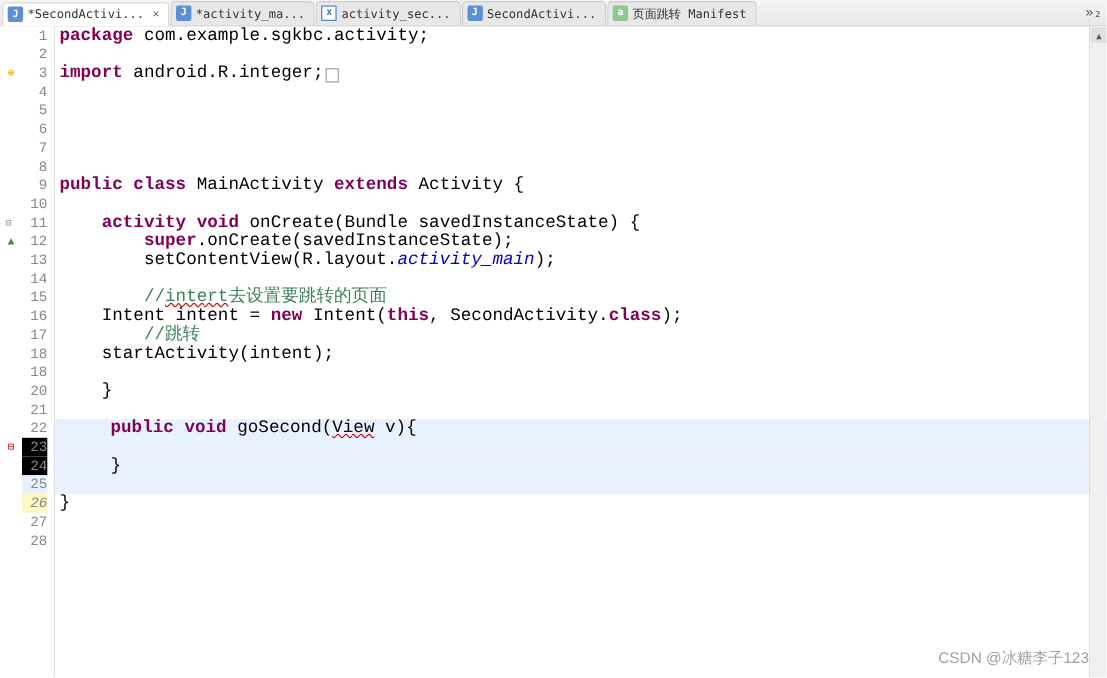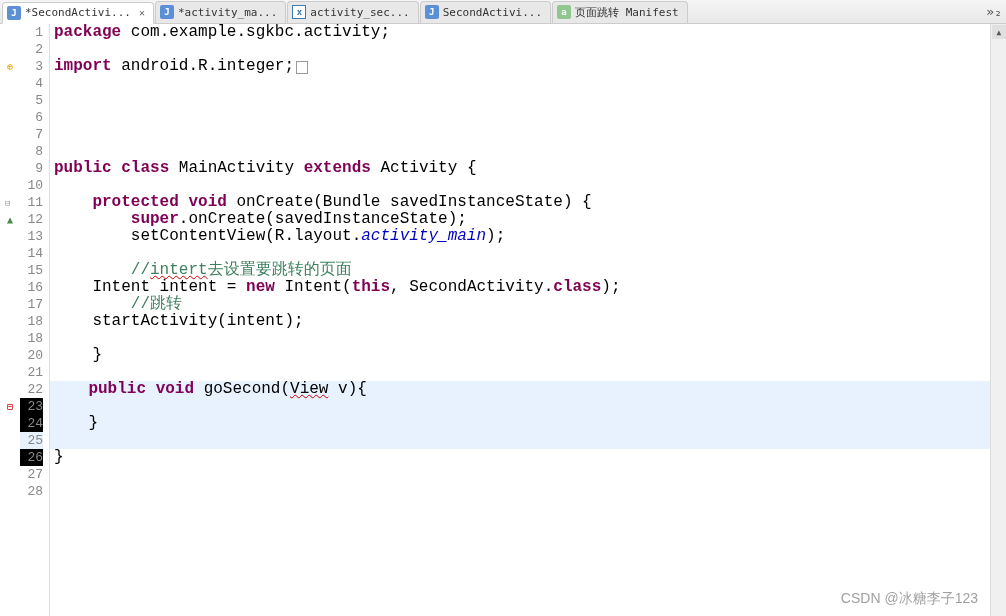--- a/index.html
+++ b/index.html
@@ -100,21 +100,21 @@
       position: relative;
     }
     .code-line {
       height: 17px;
       line-height: 17px;
       white-space: pre;
     }
     .code-line.highlight {
       background: #e8f2fe;
       margin-left: -4px;
-      padding-left: 0;
+      padding-left: 12px;
       width: calc(100% + 4px);
     }
     .kw { color: #7f0055; font-weight: bold; }
     .annotation { color: #646464; }
     .str-it { color: #0000c0; font-style: italic; }
     .comment { color: #3f7f5f; }
     .comment-zh { color: #3f7f5f; font-family: Liberation Mono, monospace; }
     .err-underline {
       text-decoration: underline wavy #cc0000;
       text-decoration-thickness: 1px;
@@ -142,21 +142,21 @@
       margin: 1px;
       display: flex;
       align-items: center;
       justify-content: center;
       font-size: 8px;
       color: #555;
       cursor: pointer;
     }
     .watermark {
       position: absolute;
-      right: 28px;
+      right: 16px;
       bottom: 8px;
       color: rgba(120,120,120,0.7);
       font-size: 14px;
       font-family: "Microsoft YaHei", sans-serif;
       pointer-events: none;
     }
     .j-icon {
       width: 14px; height: 14px; background: #5b8fd6;
       color: #fff; font-size: 9px; font-weight: bold;
       display: inline-flex; align-items: center; justify-content: center;
@@ -266,36 +266,36 @@
       <div>16</div>
       <div>17</div>
       <div>18</div>
       <div>18</div>
       <div>20</div>
       <div>21</div>
       <div>22</div>
       <div style="background: #000000;">23</div>
       <div style="background: #000000;">24</div>
       <div style="background: rgb(232, 242, 254);">25</div>
-      <div style="background: #000000;">26</div>
+      <div style="background: #fef9c3; font-style: italic;">26</div>
       <div>27</div>
       <div>28</div>
     </div>
   <div class="code-area" id="code">
       <div class="code-line"><span class="kw">package</span> com.example.sgkbc.activity;</div>
       <div class="code-line"></div>
       <div class="code-line"><span class="kw">import</span> android.R.integer;<span style="border:1px solid #999;padding:0 2px;font-size:10px;margin-left:2px"> </span></div>
       <div class="code-line"></div>
       <div class="code-line"></div>
       <div class="code-line"></div>
       <div class="code-line"></div>
       <div class="code-line"></div>
       <div class="code-line"><span class="kw">public</span> <span class="kw">class</span> MainActivity <span class="kw">extends</span> Activity {</div>
       <div class="code-line"></div>
-      <div class="code-line">    <span class="kw">protected</span> <span class="kw">void</span> onCreate(Bundle savedInstanceState) {</div>
+      <div class="code-line">    <span class="kw">activity</span> <span class="kw">void</span> onCreate(Bundle savedInstanceState) {</div>
       <div class="code-line">        <span class="kw">super</span>.onCreate(savedInstanceState);</div>
       <div class="code-line">        setContentView(R.layout.<span class="str-it">activity_main</span>);</div>
       <div class="code-line"></div>
       <div class="code-line"><span class="comment">        //<span class="err-underline">intert</span><span class="comment-zh">去设置要跳转的页面</span></span></div>
       <div class="code-line">    Intent intent = <span class="kw">new</span> Intent(<span class="kw">this</span>, SecondActivity.<span class="kw">class</span>);</div>
       <div class="code-line"><span class="comment">        //跳转</span></div>
       <div class="code-line">    startActivity(intent);</div>
       <div class="code-line"></div>
       <div class="code-line">    }</div>
       <div class="code-line"></div>

